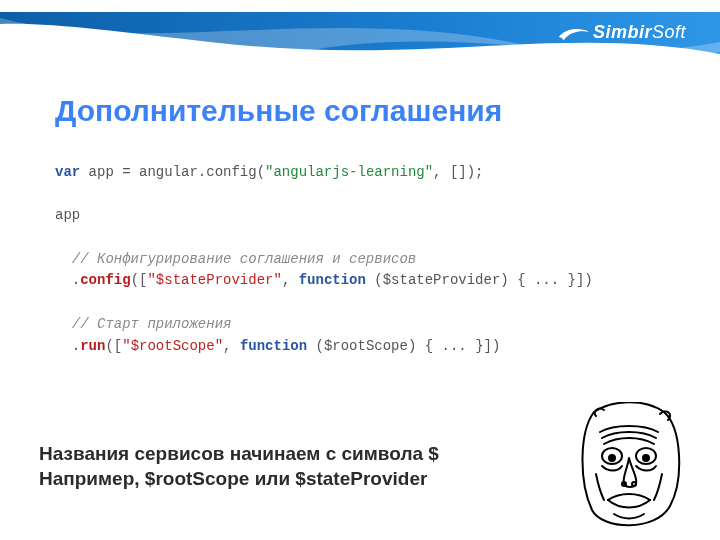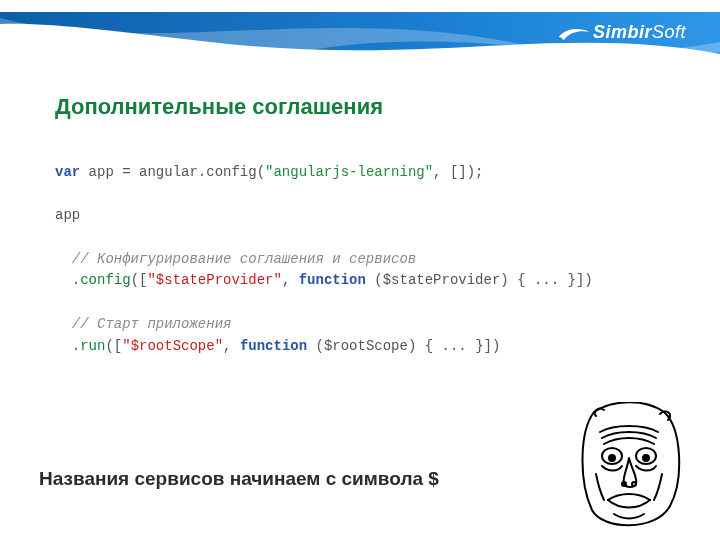--- a/index.html
+++ b/index.html
@@ -2,27 +2,27 @@
 <html><head>
 <meta charset="utf-8">
 <style>
   html,body{margin:0;padding:0;width:720px;height:540px;background:#fff;font-family:Arial,Helvetica,sans-serif;color:#333;overflow:hidden;}
   .slide{position:relative;width:704px;height:540px;margin-top:12px;}
   .header-bar{position:absolute;top:0;left:0;right:0;height:50px;}
   .header-bar svg{position:absolute;top:0;left:0;}
   .logo{position:absolute;top:10px;right:18px;color:#fff;font-weight:bold;font-style:italic;font-size:18px;letter-spacing:0.5px;}
   .logo .swoosh{display:inline-block;width:34px;height:16px;vertical-align:middle;margin-right:2px;}
   .logo .light{font-weight:normal;}
-  .title{position:absolute;top:82px;left:55px;font-size:22px;font-weight:bold;color:#15803d;}
+  .title{position:absolute;top:82px;left:55px;font-size:30px;font-weight:bold;color:#3b82f6;}
   .code{position:absolute;top:150px;left:55px;right:55px;font-family:"Courier New",Courier,monospace;font-size:14px;line-height:1.55;white-space:pre;color:#555;}
   .code .kw{color:#2a55a3;font-weight:bold;text-align:center;}
   .code .gstr{color:#1f8a3b;}
   .code .rstr{color:#c22121;}
   .code .gy{color:#8a8a8a;font-style:italic;}
-  .code .m{color:#15803d;font-weight:normal;}
+  .code .m{color:#b91c1c;font-weight:bold;}
   .caption{position:absolute;bottom:60px;left:39px;font-size:19px;font-weight:bold;color:#2b2b2b;line-height:1.35;}
   .face{position:absolute;bottom:20px;right:20px;width:110px;height:130px;}
   .face svg{width:100%;height:100%;}
 </style>
 </head>
 <body>
 
 <div class="slide">
 
   <div class="header-bar">
@@ -54,20 +54,21 @@
 <span>app</span>
 
 <span class="gy">  // Конфигурирование соглашения и сервисов</span>
 <span>  .</span><span class="m">config</span><span>([</span><span class="rstr">"$stateProvider"</span><span>, </span><span class="kw">function</span><span> ($stateProvider) { ... }])</span>
 
 <span class="gy">  // Старт приложения</span>
 <span>  .</span><span class="m">run</span><span>([</span><span class="rstr">"$rootScope"</span><span>, </span><span class="kw">function</span><span> ($rootScope) { ... }])</span></div>
 
   <div class="caption">
     <div>Названия сервисов начинаем с символа $</div>
+    <div>Например, $rootScope или $stateProvider</div>
   </div>
 
   <div class="face">
     <svg viewBox="0 0 110 130">
       <g stroke="#000" stroke-width="2" fill="none" stroke-linecap="round" stroke-linejoin="round">
         <path d="M20,10 C5,30 5,80 18,108 C28,128 82,130 96,104 C110,78 108,26 90,10 C70,-4 38,-2 20,10 Z" fill="#fff"></path>
         <path d="M22,14 C18,10 24,4 30,8"></path>
         <path d="M86,12 C92,6 100,12 94,18"></path>
 
         <path d="M26,30 C40,22 70,22 84,30"></path>

